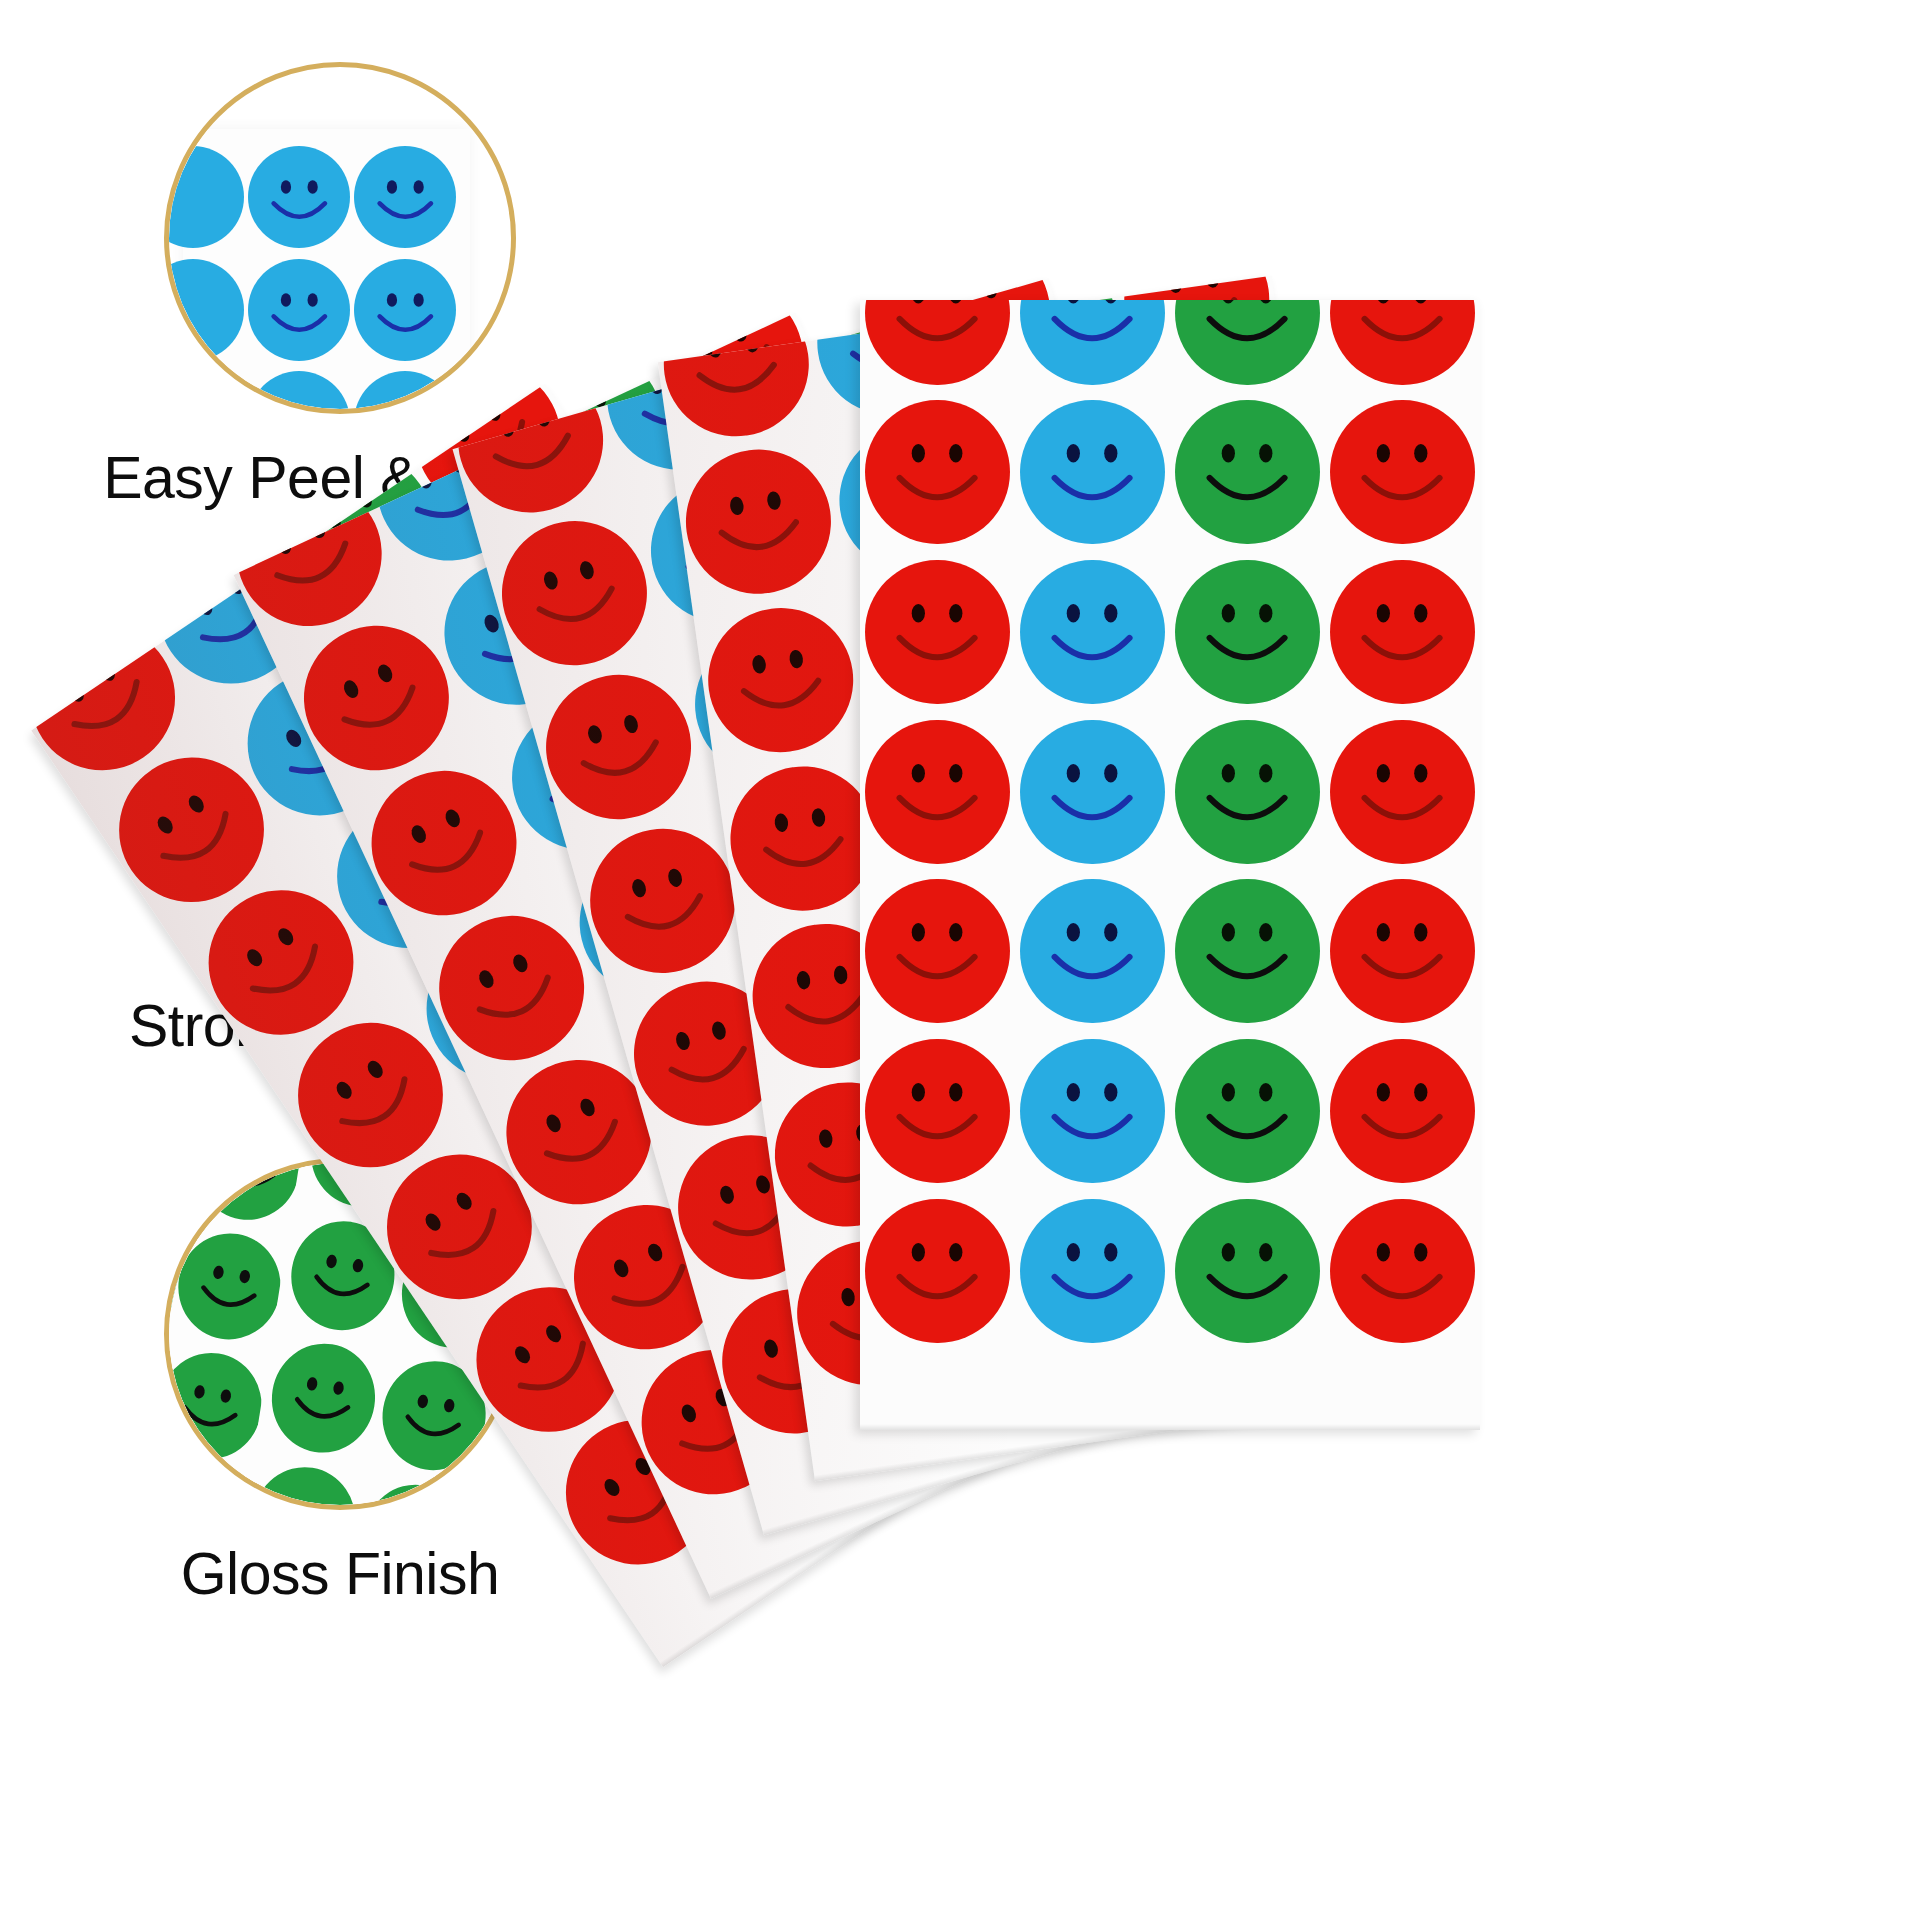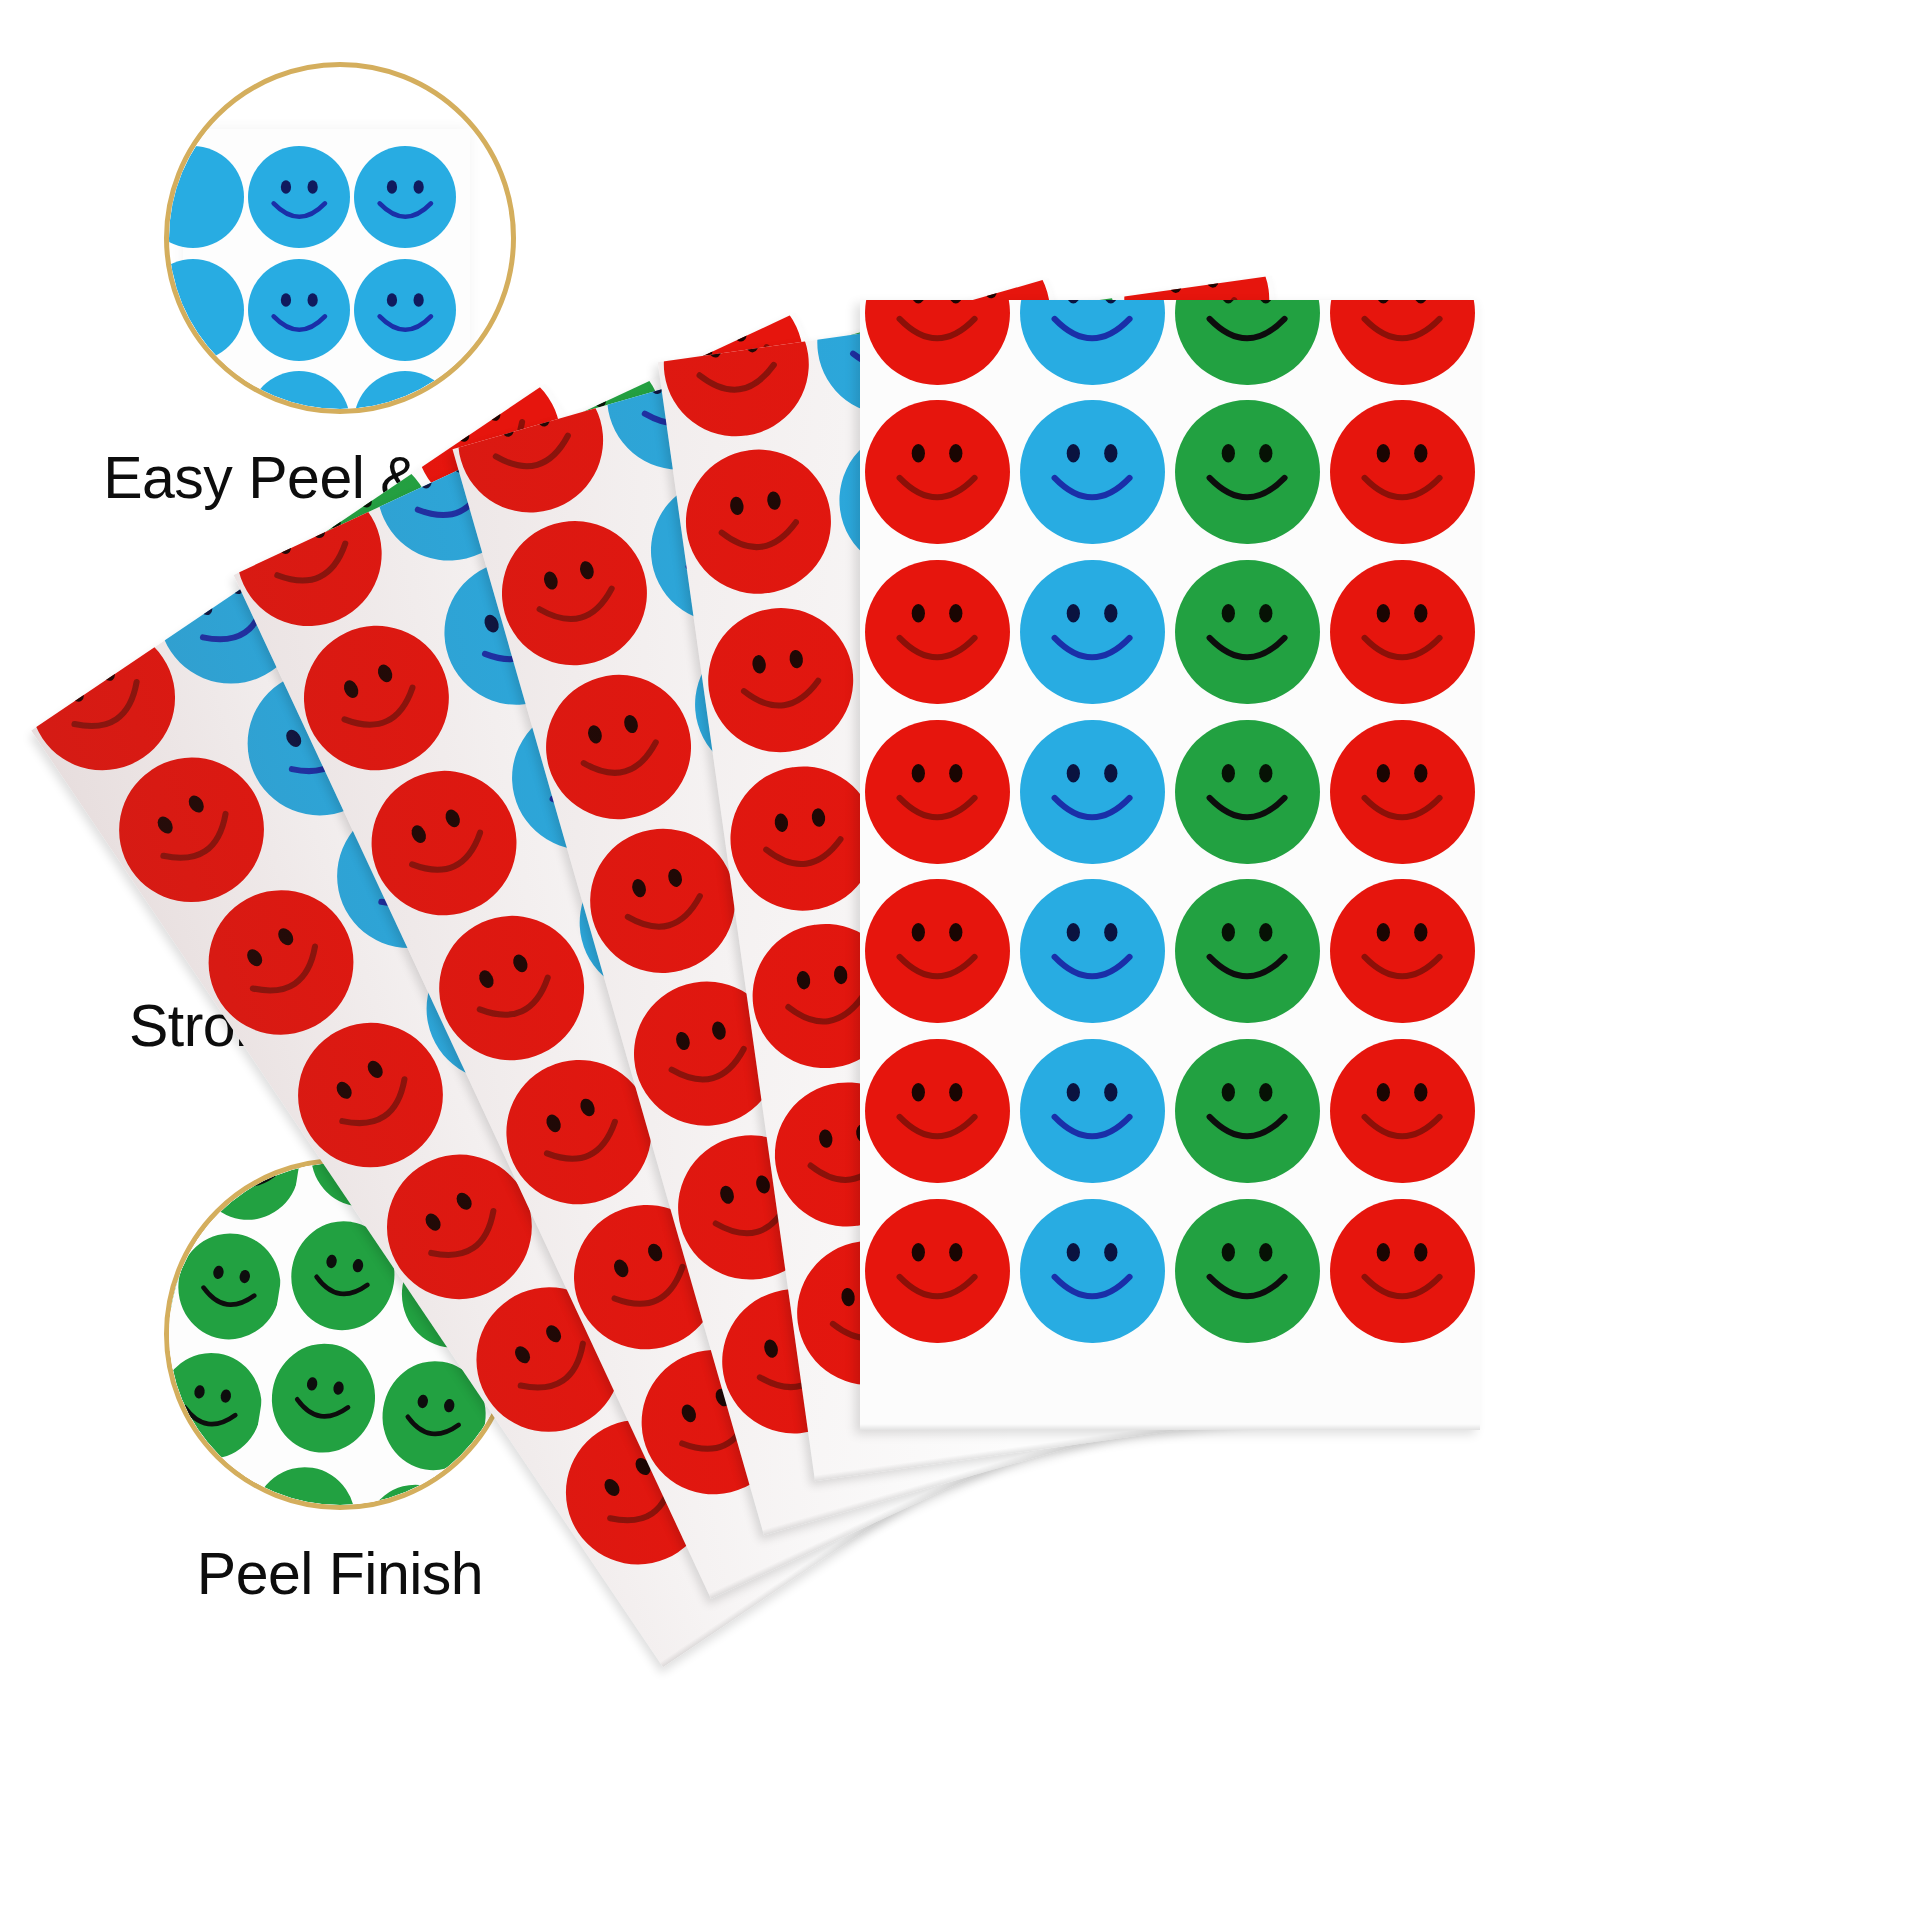--- a/index.html
+++ b/index.html
@@ -345,21 +345,21 @@
               <svg class="smiley-svg" viewBox="0 0 100 100">
                 <ellipse cx="37" cy="38" rx="5" ry="6.5" fill="#0d0d0d"></ellipse>
                 <ellipse cx="63" cy="38" rx="5" ry="6.5" fill="#0d0d0d"></ellipse>
                 <path d="M25 55 Q50 80 75 55" stroke="#0d0d0d" stroke-width="4.5" fill="none" stroke-linecap="round"></path>
               </svg>
             </div>
             <div class="b3-dot" style="left:79%;top:76%;width:35%;height:21%;"></div>
           </div>
         </div>
       </div>
-      <div class="feature-caption" style="margin-top:34px;">Peel Finish</div>
+      <div class="feature-caption" style="margin-top:34px;">Gloss Finish</div>
     </div>
 
   </div>
 
   <div class="fan" id="fan">
       <div class="sheet" style="z-index: 1; transform: translate(-250px, 64px) rotate(-34deg);">
         <div class="cell" style="left: 5.425px; top: -59.303px; width: 144.15px; height: 144.15px; background: rgb(230, 21, 13);">
           <svg class="smiley-svg" viewBox="0 0 100 100">
             <ellipse cx="37" cy="37" rx="4.6" ry="6.4" fill="#1a0502"></ellipse>
             <ellipse cx="63" cy="37" rx="4.6" ry="6.4" fill="#1a0502"></ellipse>

